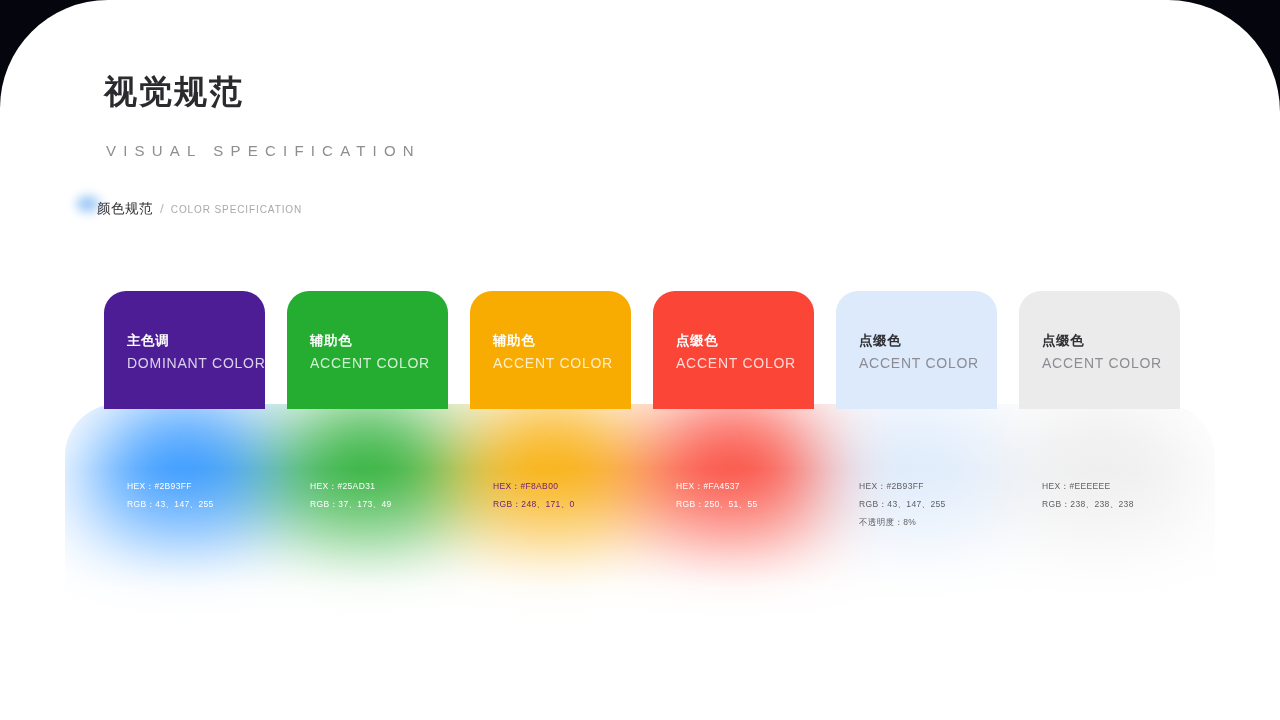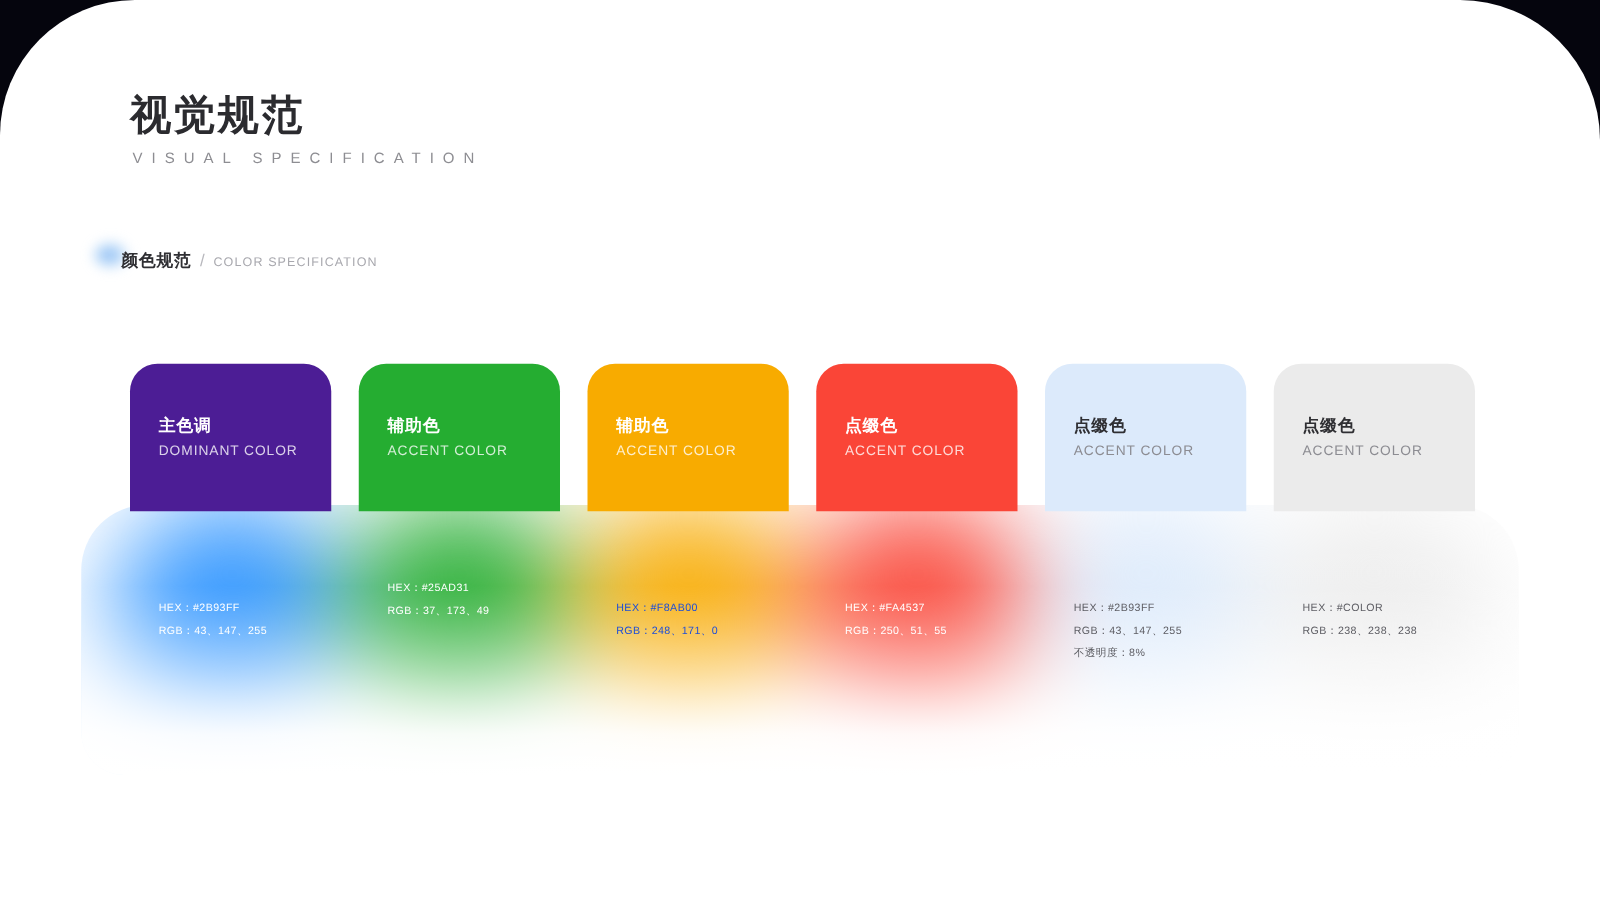--- a/index.html
+++ b/index.html
@@ -38,22 +38,22 @@
     top: 74px;
     font-size: 33px;
     font-weight: bold;
     color: #2b2b2f;
     letter-spacing: 2px;
     line-height: 1.1;
   }
   .page-subtitle {
     position: absolute;
     left: 106px;
-    top: 119px;
-    font-size: 12px;
+    top: 142px;
+    font-size: 15px;
     color: #8d8d92;
     letter-spacing: 7.2px;
     font-weight: normal;
   }
 
   
   .section-head {
     position: absolute;
     left: 97px;
     top: 200px;
@@ -66,21 +66,21 @@
     left: 74px;
     top: 192px;
     width: 30px;
     height: 24px;
     border-radius: 50%;
     background: radial-gradient(ellipse at 45% 50%, rgba(110,170,240,0.85) 0%, rgba(150,198,245,0.55) 42%, rgba(200,225,250,0.20) 70%, rgba(255,255,255,0) 100%);
     filter: blur(4.5px);
   }
   .section-cn {
     font-size: 13.5px;
-    font-weight: bold;
+    font-weight: normal;
     color: #2f2f33;
     letter-spacing: 0.5px;
   }
   .section-sep {
     font-size: 13.5px;
     color: #b8b8bd;
     margin: 0 7px;
     font-weight: normal;
   }
   .section-en {
@@ -145,21 +145,21 @@
     top: 41px;
     font-size: 13.5px;
     font-weight: bold;
     letter-spacing: 0.6px;
     white-space: nowrap;
   }
   .card-sub {
     position: absolute;
     left: 23px;
     top: 64px;
-    font-size: 11px;
+    font-size: 14px;
     letter-spacing: 0.75px;
     white-space: nowrap;
   }
 
   
   .spec {
     position: absolute;
     width: 180px;
     margin-top: 48px;
   }
@@ -204,29 +204,29 @@
           <div class="card-sub" style="color: rgba(255, 255, 255, 0.8);">DOMINANT COLOR</div>
         </div>
         <div class="spec" style="left: 23px; top: 138px; color: rgb(255, 255, 255);">
           <div>HEX：<span>#2B93FF</span></div>
           <div>RGB：<span>43、147、255</span></div>
         </div>
         <div class="card" style="left: 183px; background: rgb(37, 173, 49);">
           <div class="card-title" style="color: rgb(255, 255, 255);">辅助色</div>
           <div class="card-sub" style="color: rgba(255, 255, 255, 0.8);">ACCENT COLOR</div>
         </div>
-        <div class="spec" style="left: 206px; top: 122px; color: rgb(255, 255, 255);">
+        <div class="spec" style="left: 206px; top: 138px; color: rgb(255, 255, 255);">
           <div>HEX：<span>#25AD31</span></div>
           <div>RGB：<span>37、173、49</span></div>
         </div>
         <div class="card" style="left: 366px; background: rgb(248, 171, 0);">
           <div class="card-title" style="color: rgb(255, 255, 255);">辅助色</div>
           <div class="card-sub" style="color: rgba(255, 255, 255, 0.8);">ACCENT COLOR</div>
         </div>
-        <div class="spec" style="left: 389px; top: 138px; color: #1d4ed8;">
+        <div class="spec" style="left: 389px; top: 138px; color: #701a75;">
           <div>HEX：<span>#F8AB00</span></div>
           <div>RGB：<span>248、171、0</span></div>
         </div>
         <div class="card" style="left: 549px; background: rgb(250, 69, 55);">
           <div class="card-title" style="color: rgb(255, 255, 255);">点缀色</div>
           <div class="card-sub" style="color: rgba(255, 255, 255, 0.8);">ACCENT COLOR</div>
         </div>
         <div class="spec" style="left: 572px; top: 138px; color: rgb(255, 255, 255);">
           <div>HEX：<span>#FA4537</span></div>
           <div>RGB：<span>250、51、55</span></div>
@@ -238,19 +238,19 @@
         <div class="spec" style="left: 755px; top: 138px; color: rgb(94, 94, 100);">
           <div>HEX：<span>#2B93FF</span></div>
           <div>RGB：<span>43、147、255</span></div>
           <div>不透明度：<span>8%</span></div>
         </div>
         <div class="card" style="left: 915px; background: rgb(235, 235, 235);">
           <div class="card-title" style="color: rgb(47, 47, 51);">点缀色</div>
           <div class="card-sub" style="color: rgb(140, 140, 146);">ACCENT COLOR</div>
         </div>
         <div class="spec" style="left: 938px; top: 138px; color: rgb(94, 94, 100);">
-          <div>HEX：<span>#COLOR</span></div>
+          <div>HEX：<span>#EEEEEE</span></div>
           <div>RGB：<span>238、238、238</span></div>
         </div>
       </div>
 
   </div>
 </div>
 
 </body></html>

